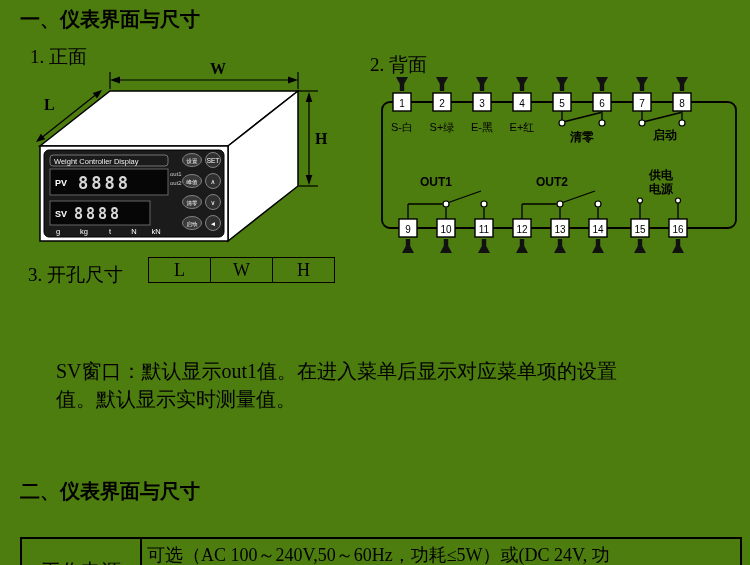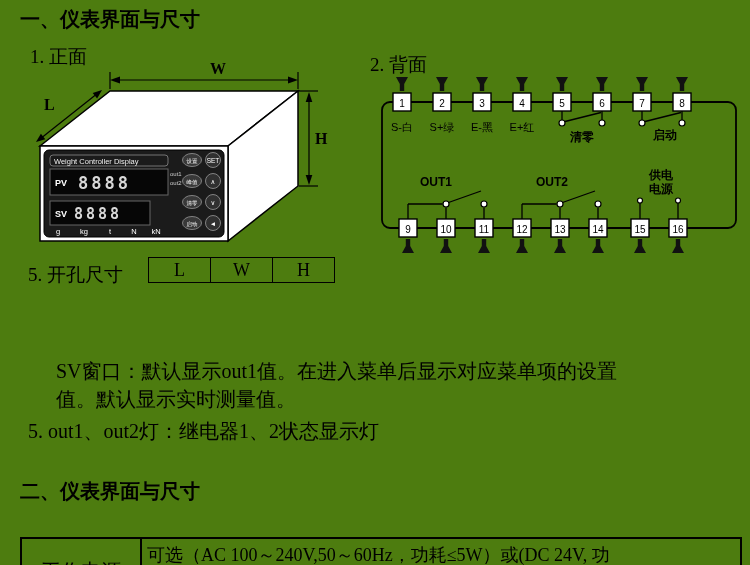--- a/index.html
+++ b/index.html
@@ -266,34 +266,33 @@
         <text class="tnum" x="262" y="156.5">15</text>
         <use href="#lug" transform="translate(262,177) scale(1,-1)"></use>
       </g>
     <g>
         <rect x="291" y="143" width="18" height="18" fill="#fff" stroke="#000" stroke-width="1.4"></rect>
         <text class="tnum" x="300" y="156.5">16</text>
         <use href="#lug" transform="translate(300,177) scale(1,-1)"></use>
       </g>
   </svg>
 
-  <div class="abs cap" style="left:28px;top:262px">5. 开孔尺寸</div>
+  <div class="abs cap" style="left:28px;top:262px">3. 开孔尺寸</div>
   <table class="cutout">
     <tbody>
         <tr>
       <td class="hd">L</td>
       <td class="hd">W</td>
       <td class="hd">H</td>
     </tr>
   </tbody>
     </table>
 
   <div class="abs body" style="left:56px;top:358px">SV窗口：默认显示out1值。在进入菜单后显示对应菜单项的设置</div>
   <div class="abs body" style="left:56px;top:386px">值。默认显示实时测量值。</div>
-  <div class="abs body" style="left:28px;top:418px">5. out1、out2灯：继电器1、2状态显示灯</div>
 
   <div class="abs h1" style="left:20px;top:478px">二、仪表界面与尺寸</div>
 
   <div class="params">
     <div class="params-label">工作电源</div>
     <div class="params-value">可选（AC 100～240V,50～60Hz，功耗≤5W）或(DC 24V, 功</div>
   </div>
 
 </div>
 

